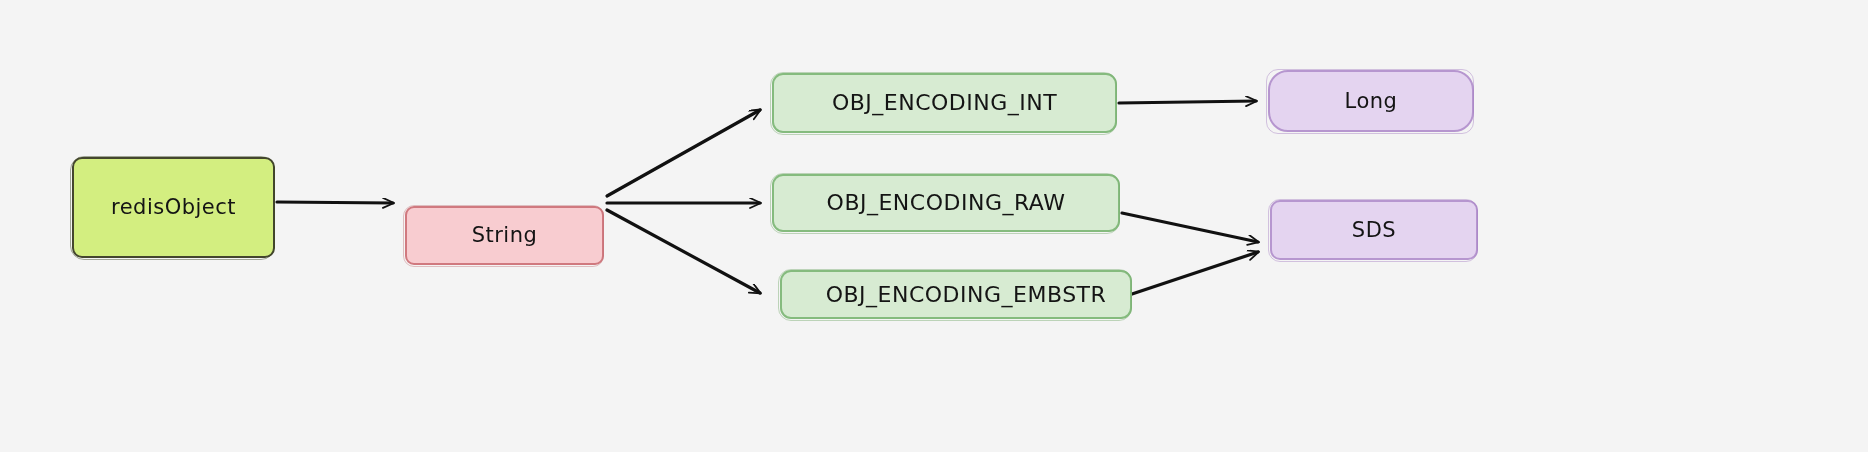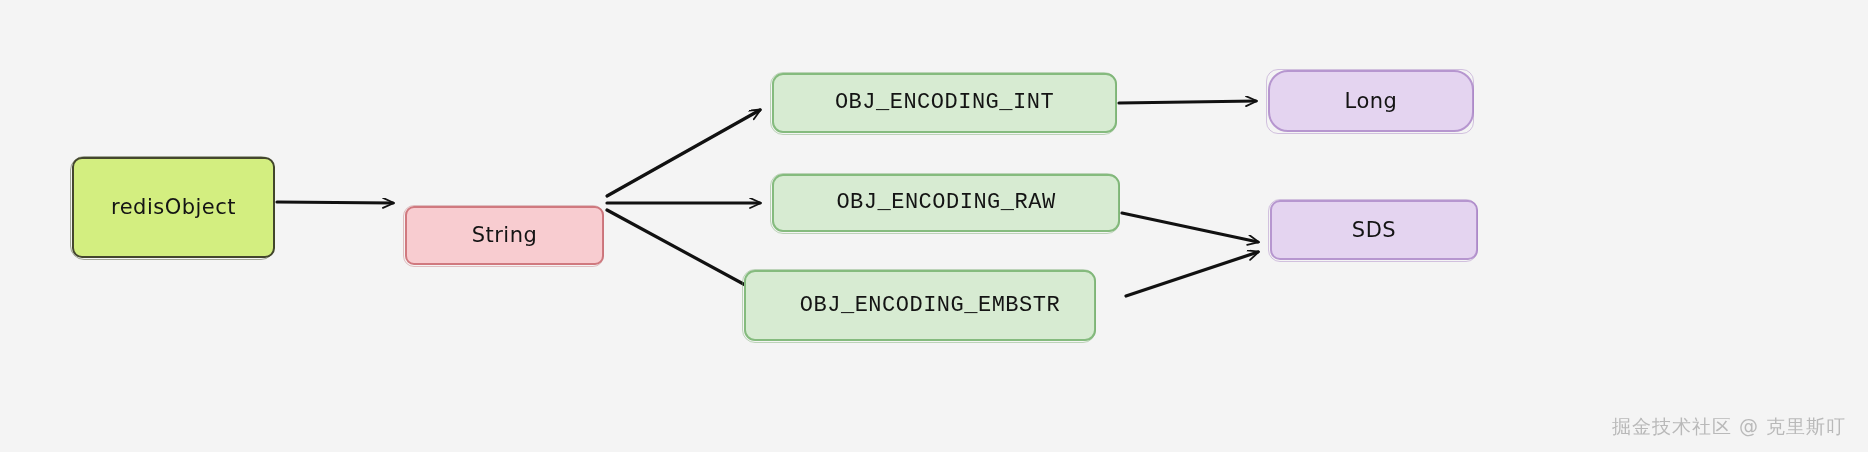--- a/index.html
+++ b/index.html
@@ -77,27 +77,26 @@
     border-radius: 9px;
     margin-top: 34px;
   }
   .n-string::after { border-color: rgba(190,110,115,0.40); border-radius: 11px; }
 
   .n-enc {
     background: #d7ebd2;
     border-color: #85bb7e;
     font-size: 22px;
     border-radius: 11px;
-    font-family: Liberation Mono, monospace;
   }
   .n-enc::after { border-color: rgba(120,170,110,0.45); border-radius: 13px; }
 
   .n-enc-int    { left: 772px; top: 73px;  width: 345px; height: 60px; }
   .n-enc-raw    { left: 772px; top: 174px; width: 348px; height: 58px; }
-  .n-enc-embstr { left: 744px; top: 270px; width: 352px; height: 71px; padding-left: 20px; }
+  .n-enc-embstr { left: 780px; top: 270px; width: 352px; height: 49px; padding-left: 20px; }
 
   .n-res {
     background: #e4d4f0;
     border-color: #b696cf;
     font-size: 21px;
     border-radius: 10px;
   }
   .n-res::after { border-color: rgba(160,120,190,0.42); border-radius: 12px; }
 
   .n-long { left: 1268px; top: 70px;  width: 206px; height: 62px; border-radius: 20px; }
@@ -162,15 +161,14 @@
   </div>
 
   <div class="node n-res n-long">
     <span>Long</span>
   </div>
 
   <div class="node n-res n-sds">
     <span>SDS</span>
   </div>
 
-  <div class="watermark">掘金技术社区 @ 克里斯叮</div>
 
 </div>
 
 </body></html>

